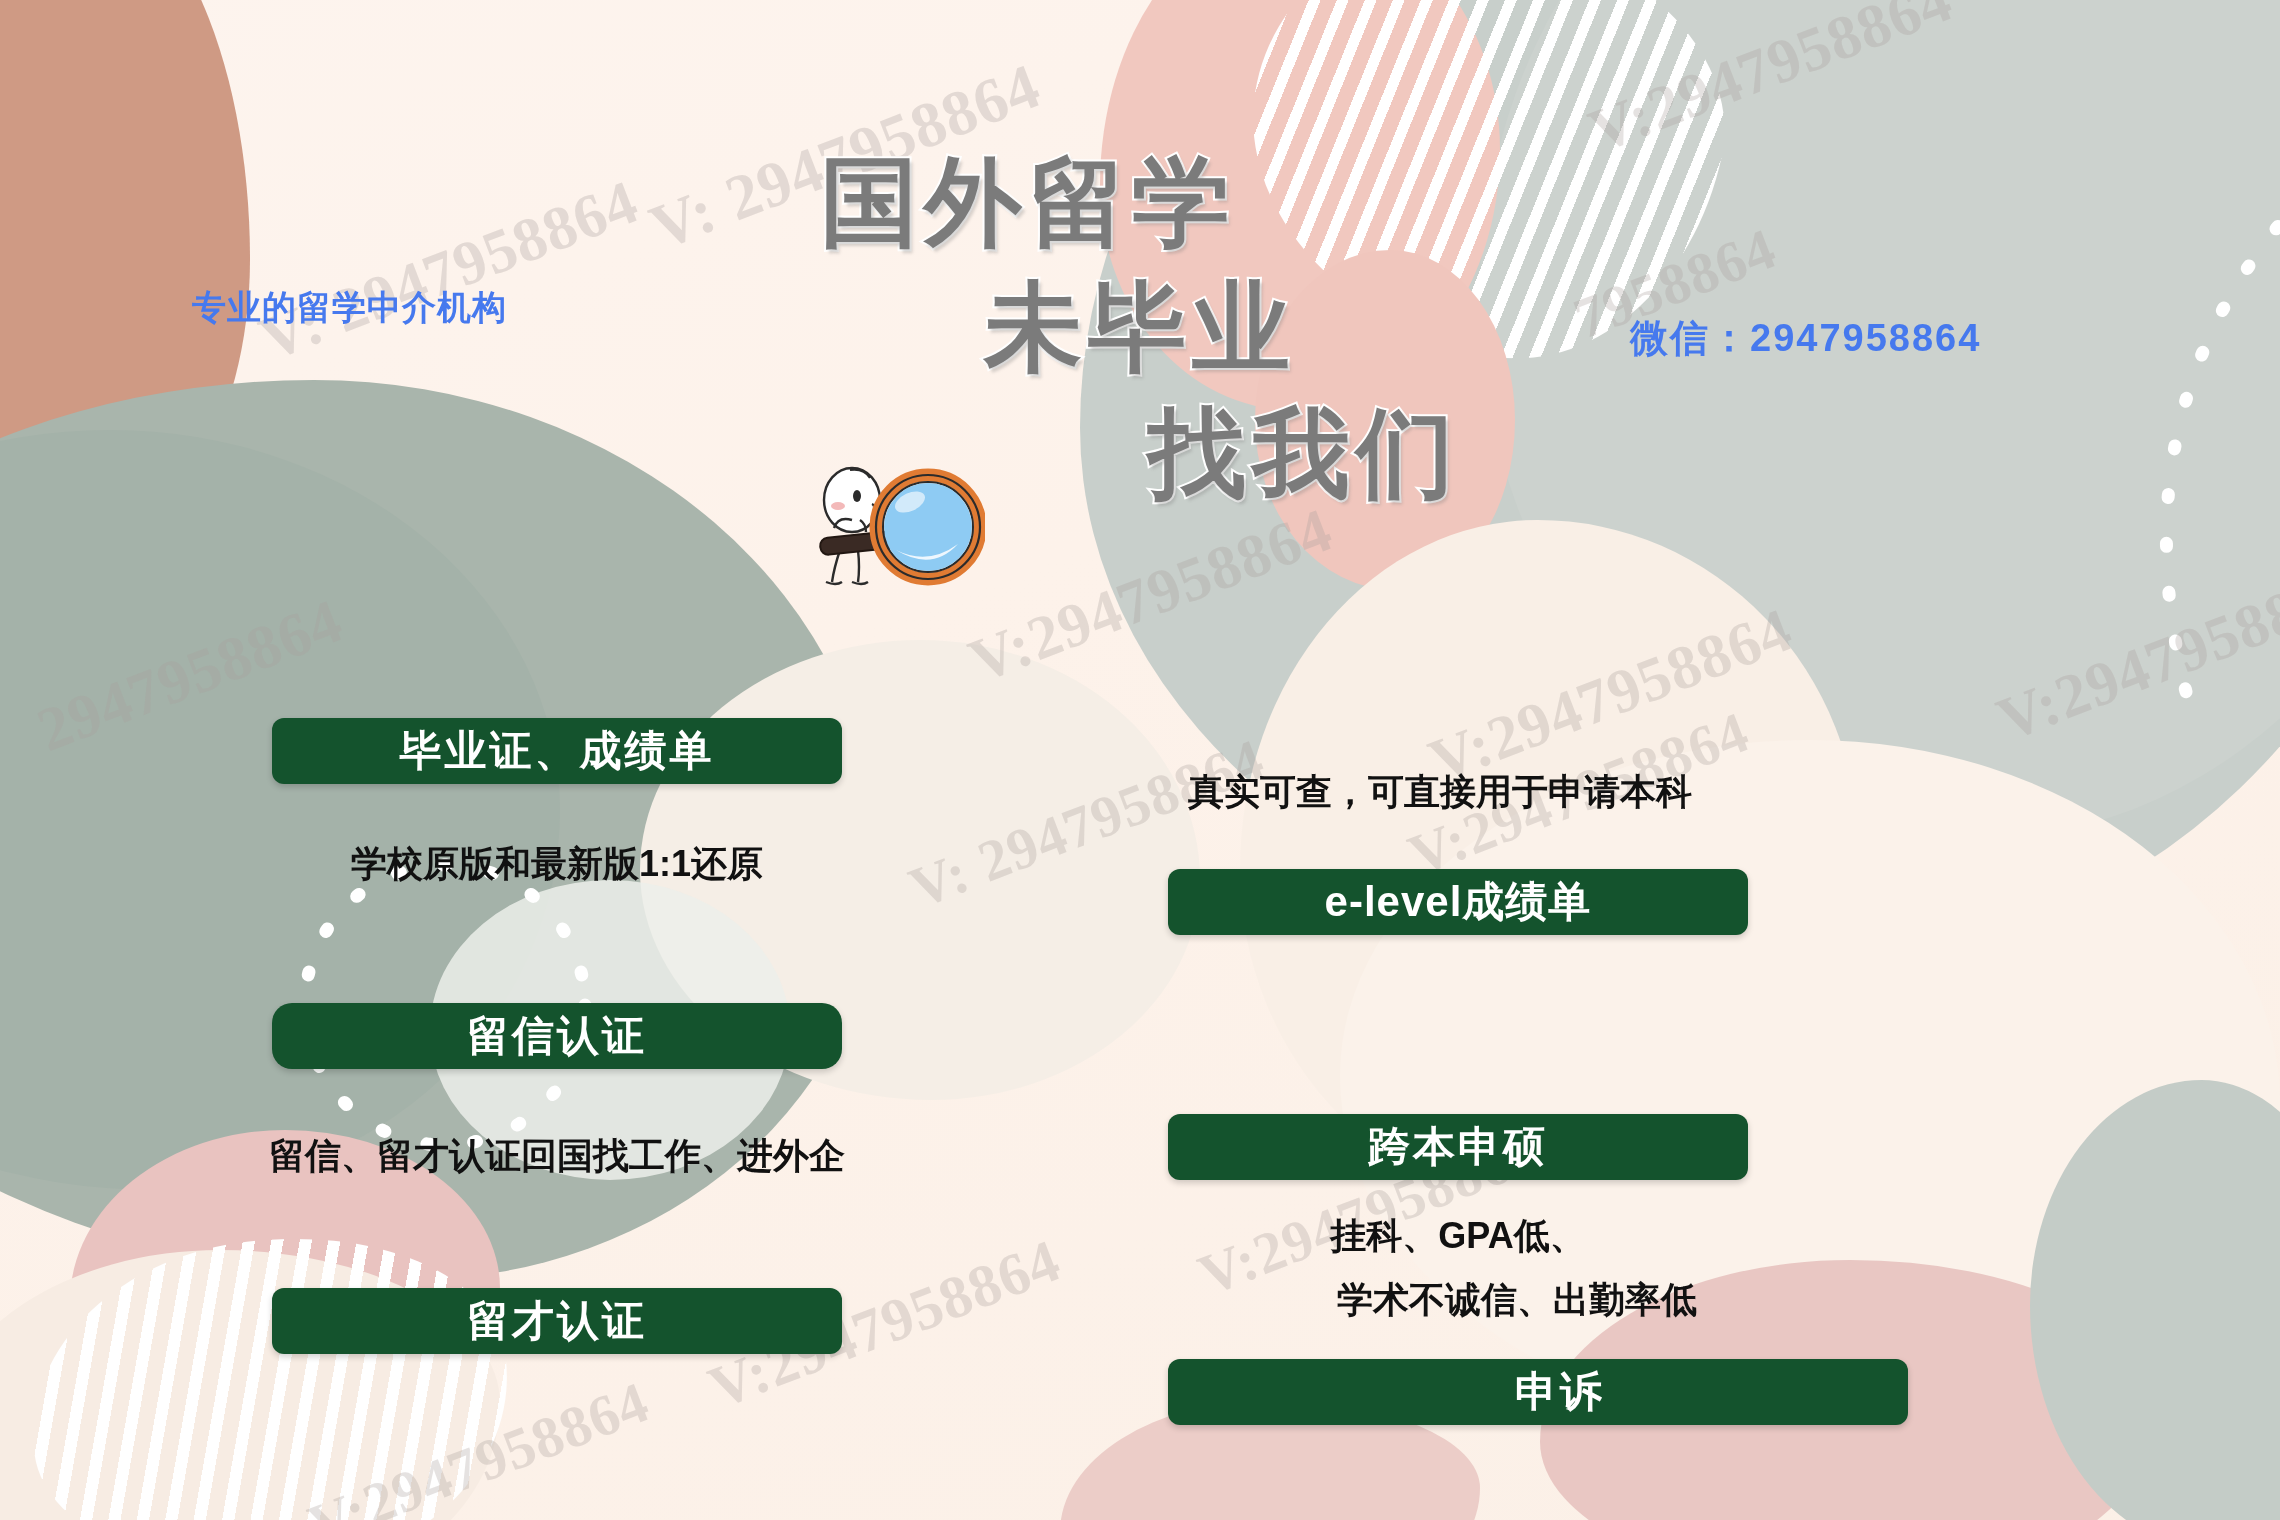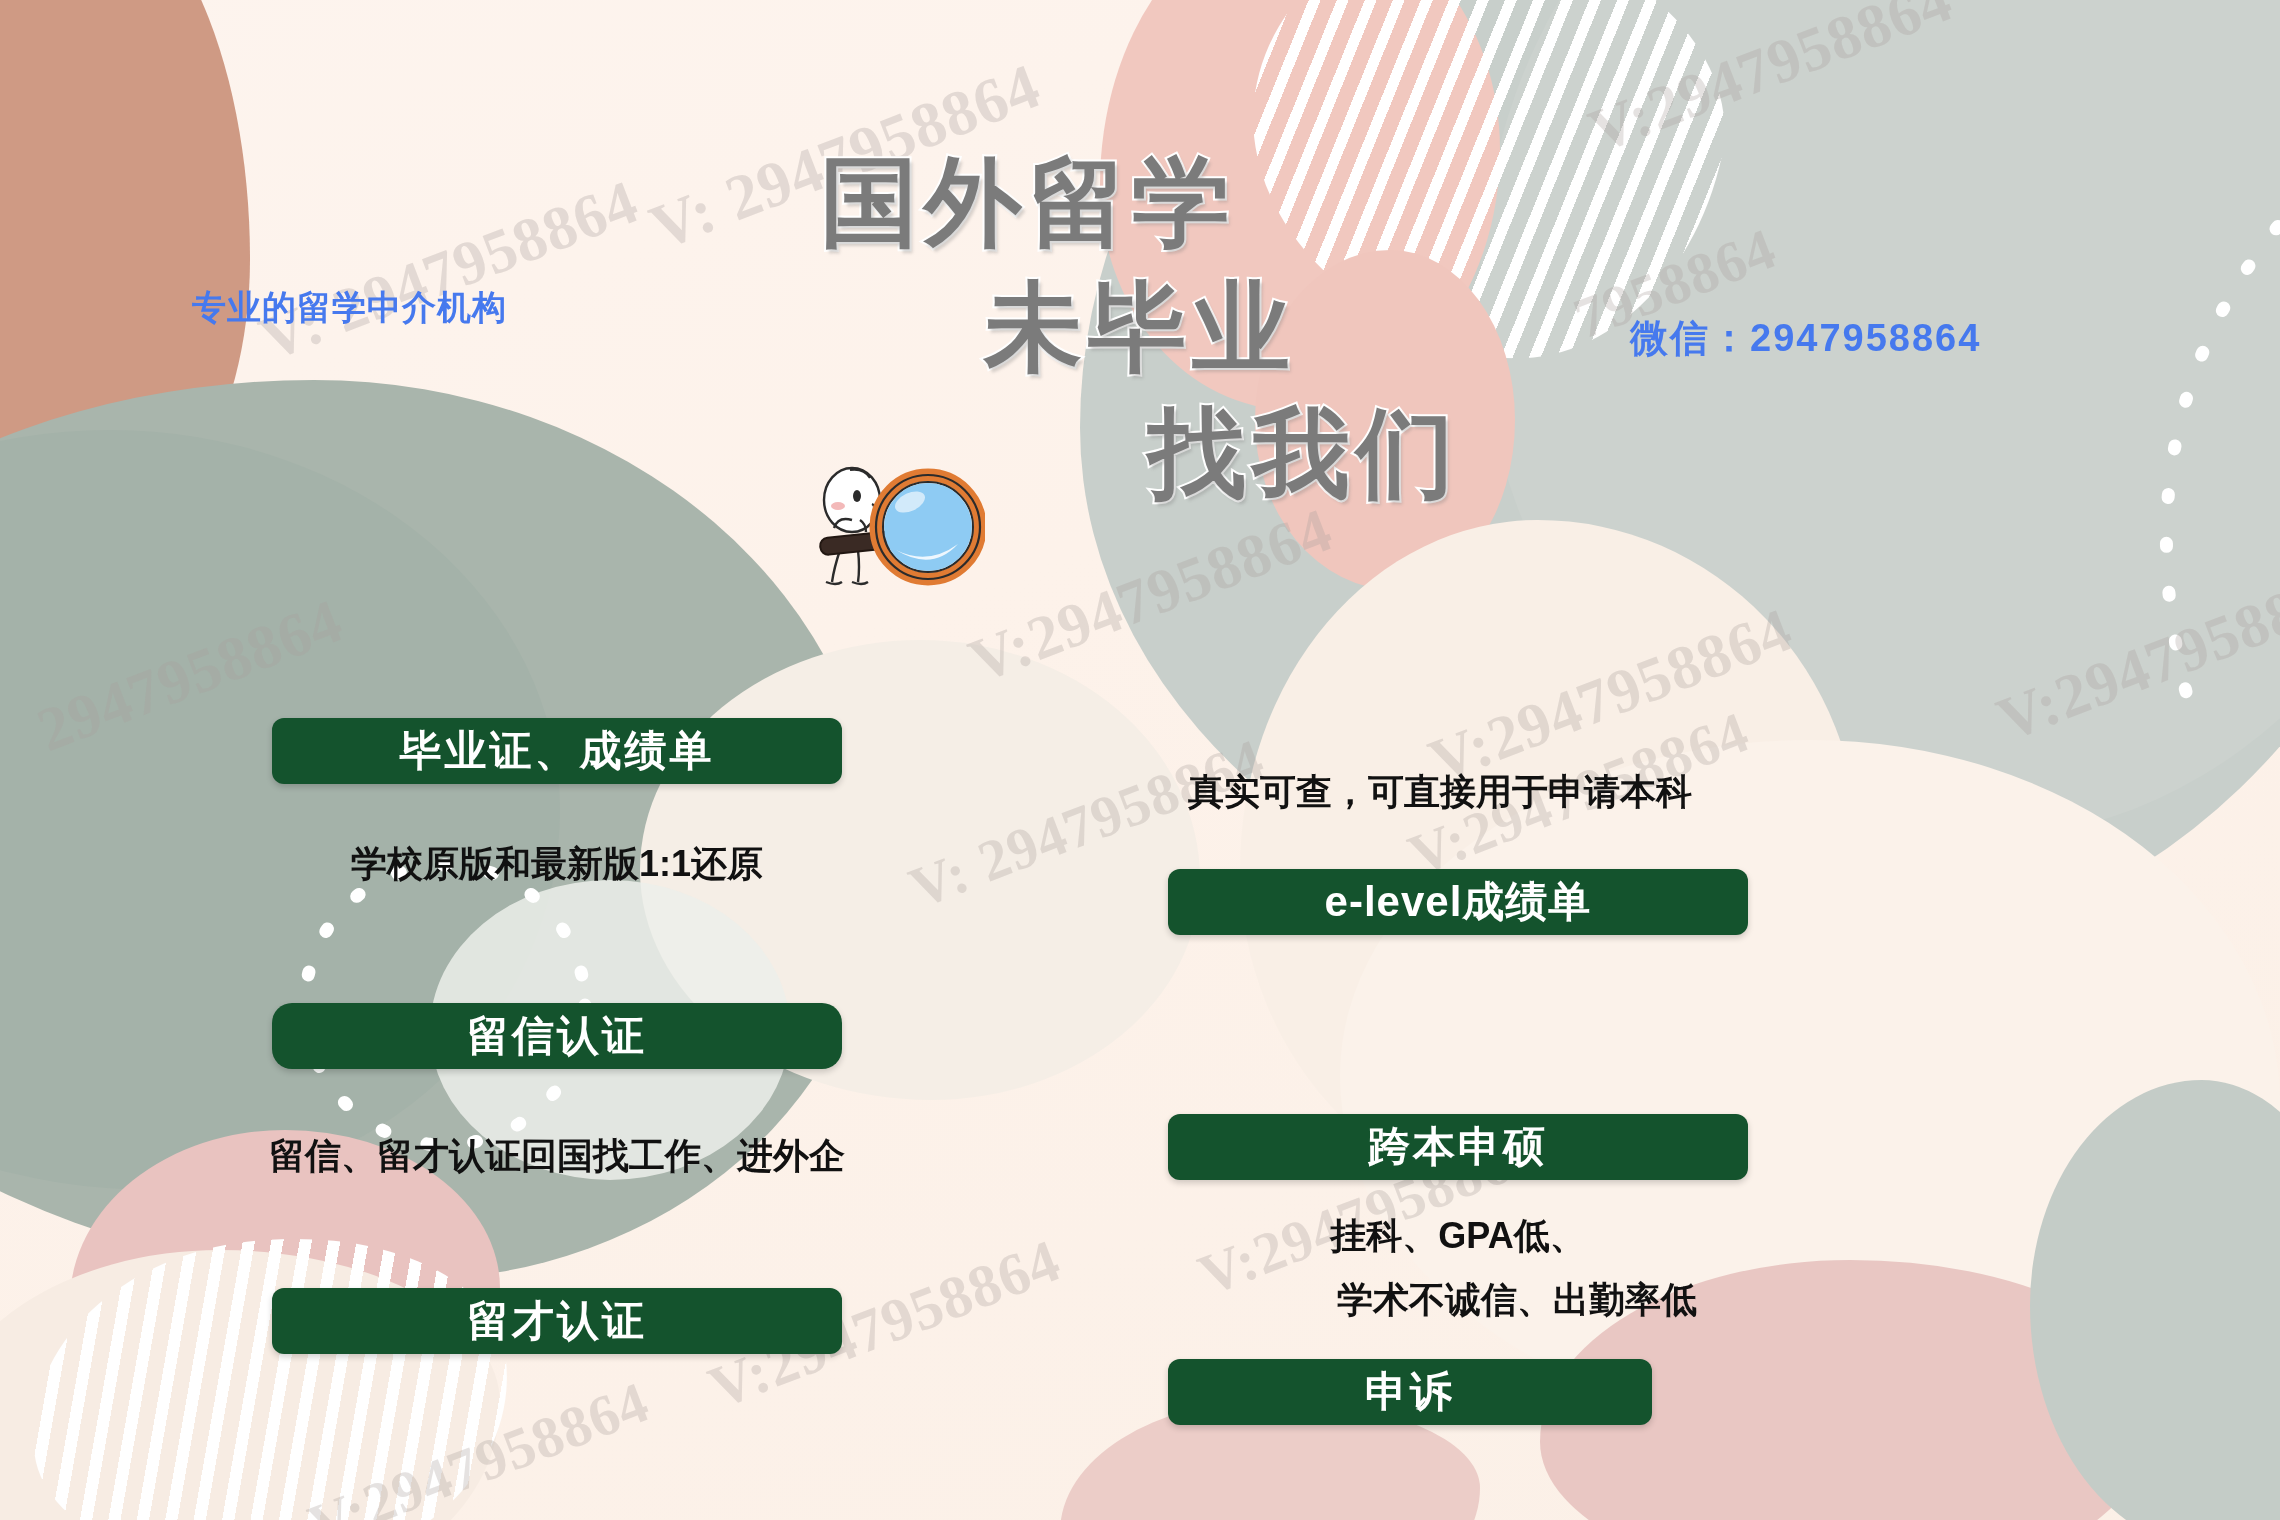--- a/index.html
+++ b/index.html
@@ -140,21 +140,21 @@
   .bd-l3{left:272px;top:1288px;width:570px;height:66px;font-size:42px;}
 
   
   .cp-r0{left:1090px;top:768px;width:700px;font-size:36px;}
   .bd-r1{left:1168px;top:869px;width:580px;height:66px;font-size:42px;letter-spacing:1px;}
   .cp-r1a{left:1108px;top:966px;width:700px;font-size:36px;}
   .cp-r1b{left:1060px;top:1030px;width:800px;font-size:36px;}
   .bd-r2{left:1168px;top:1114px;width:580px;height:66px;font-size:42px;}
   .cp-r2a{left:1108px;top:1212px;width:700px;font-size:36px;}
   .cp-r2b{left:1167px;top:1276px;width:700px;font-size:36px;}
-  .bd-r3{left:1168px;top:1359px;width:484px;height:66px;font-size:42px;}
+  .bd-r3{left:1168px;top:1359px;width:696px;height:66px;font-size:42px;padding-left:44px;}
 </style>
 </head>
 <body>
 
 <div class="poster">
 
   <div class="bg">
     <div class="blob b-beige-base"></div>
     <div class="blob b-rose-tl"></div>
     <div class="blob b-gray-right"></div>

